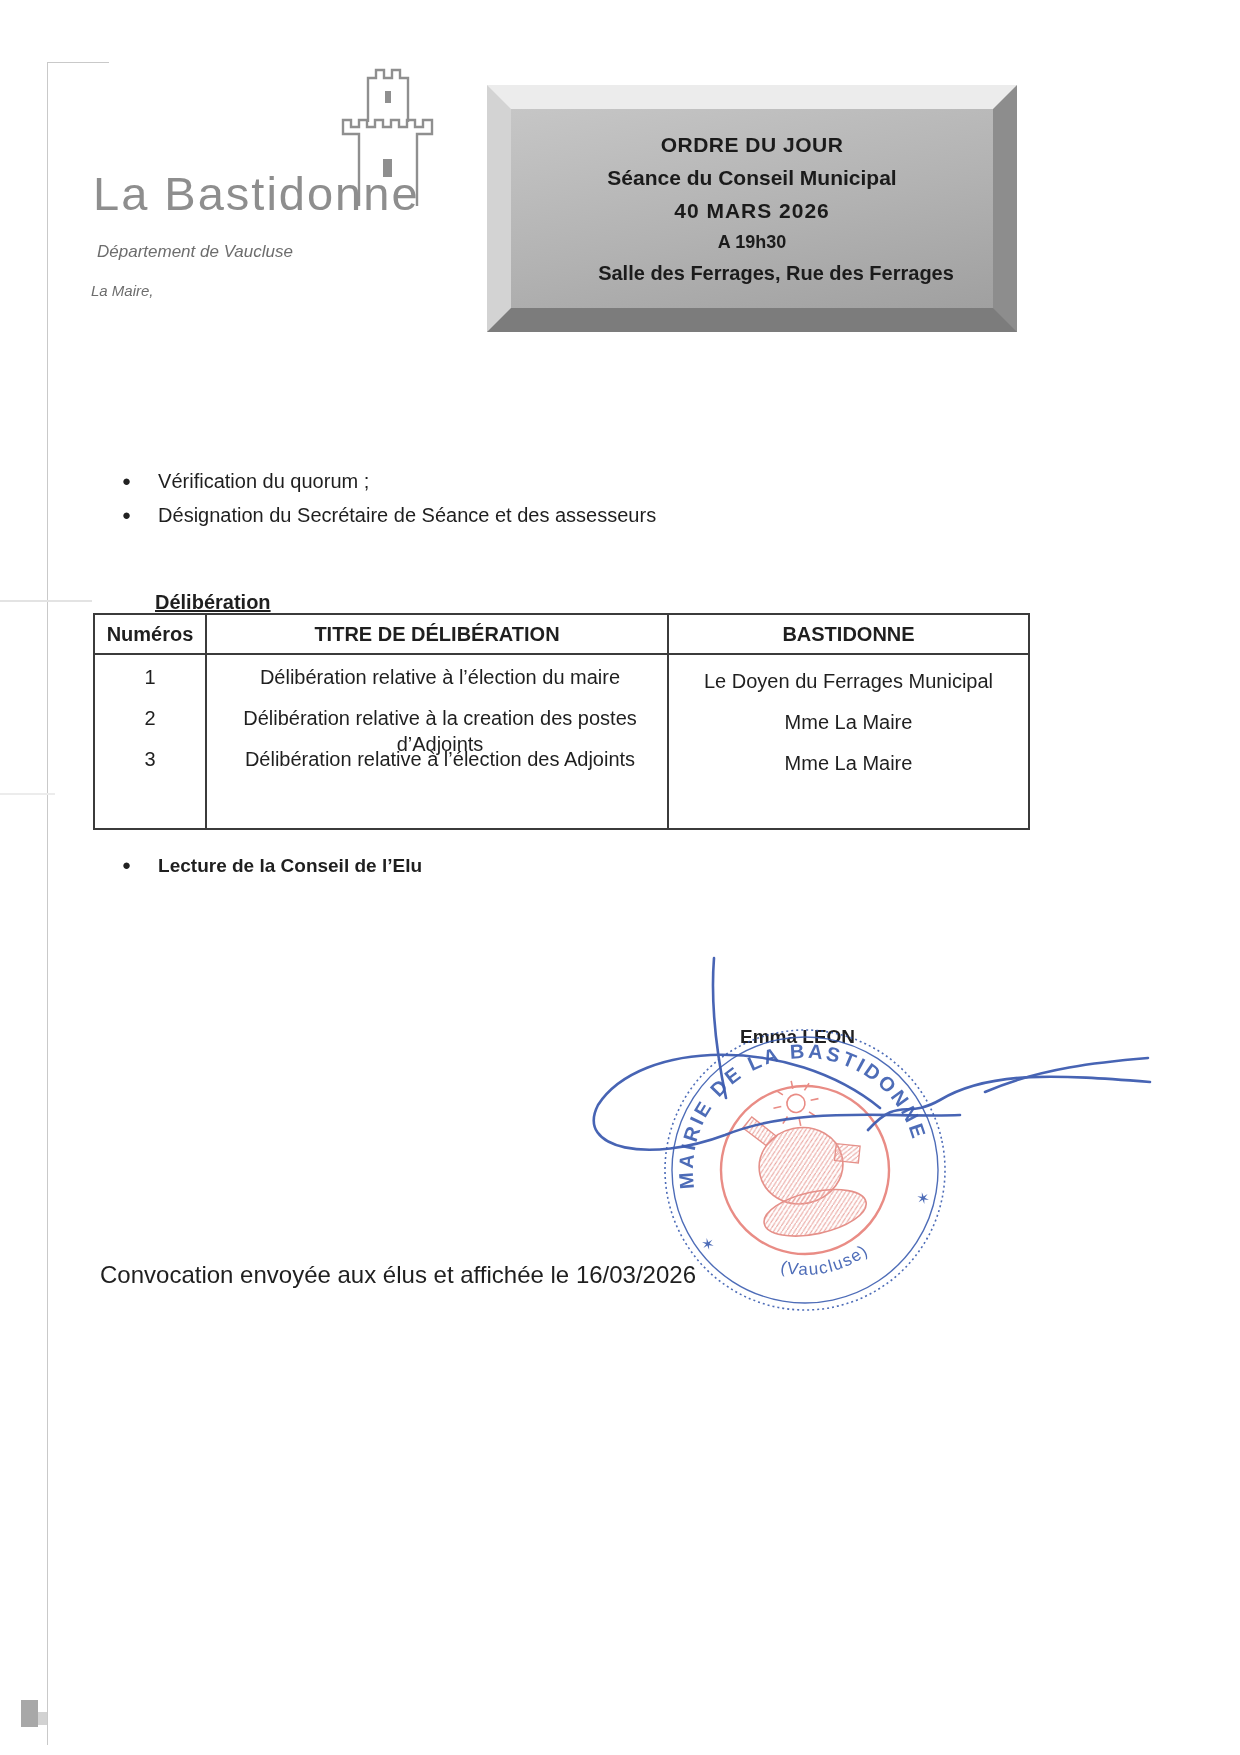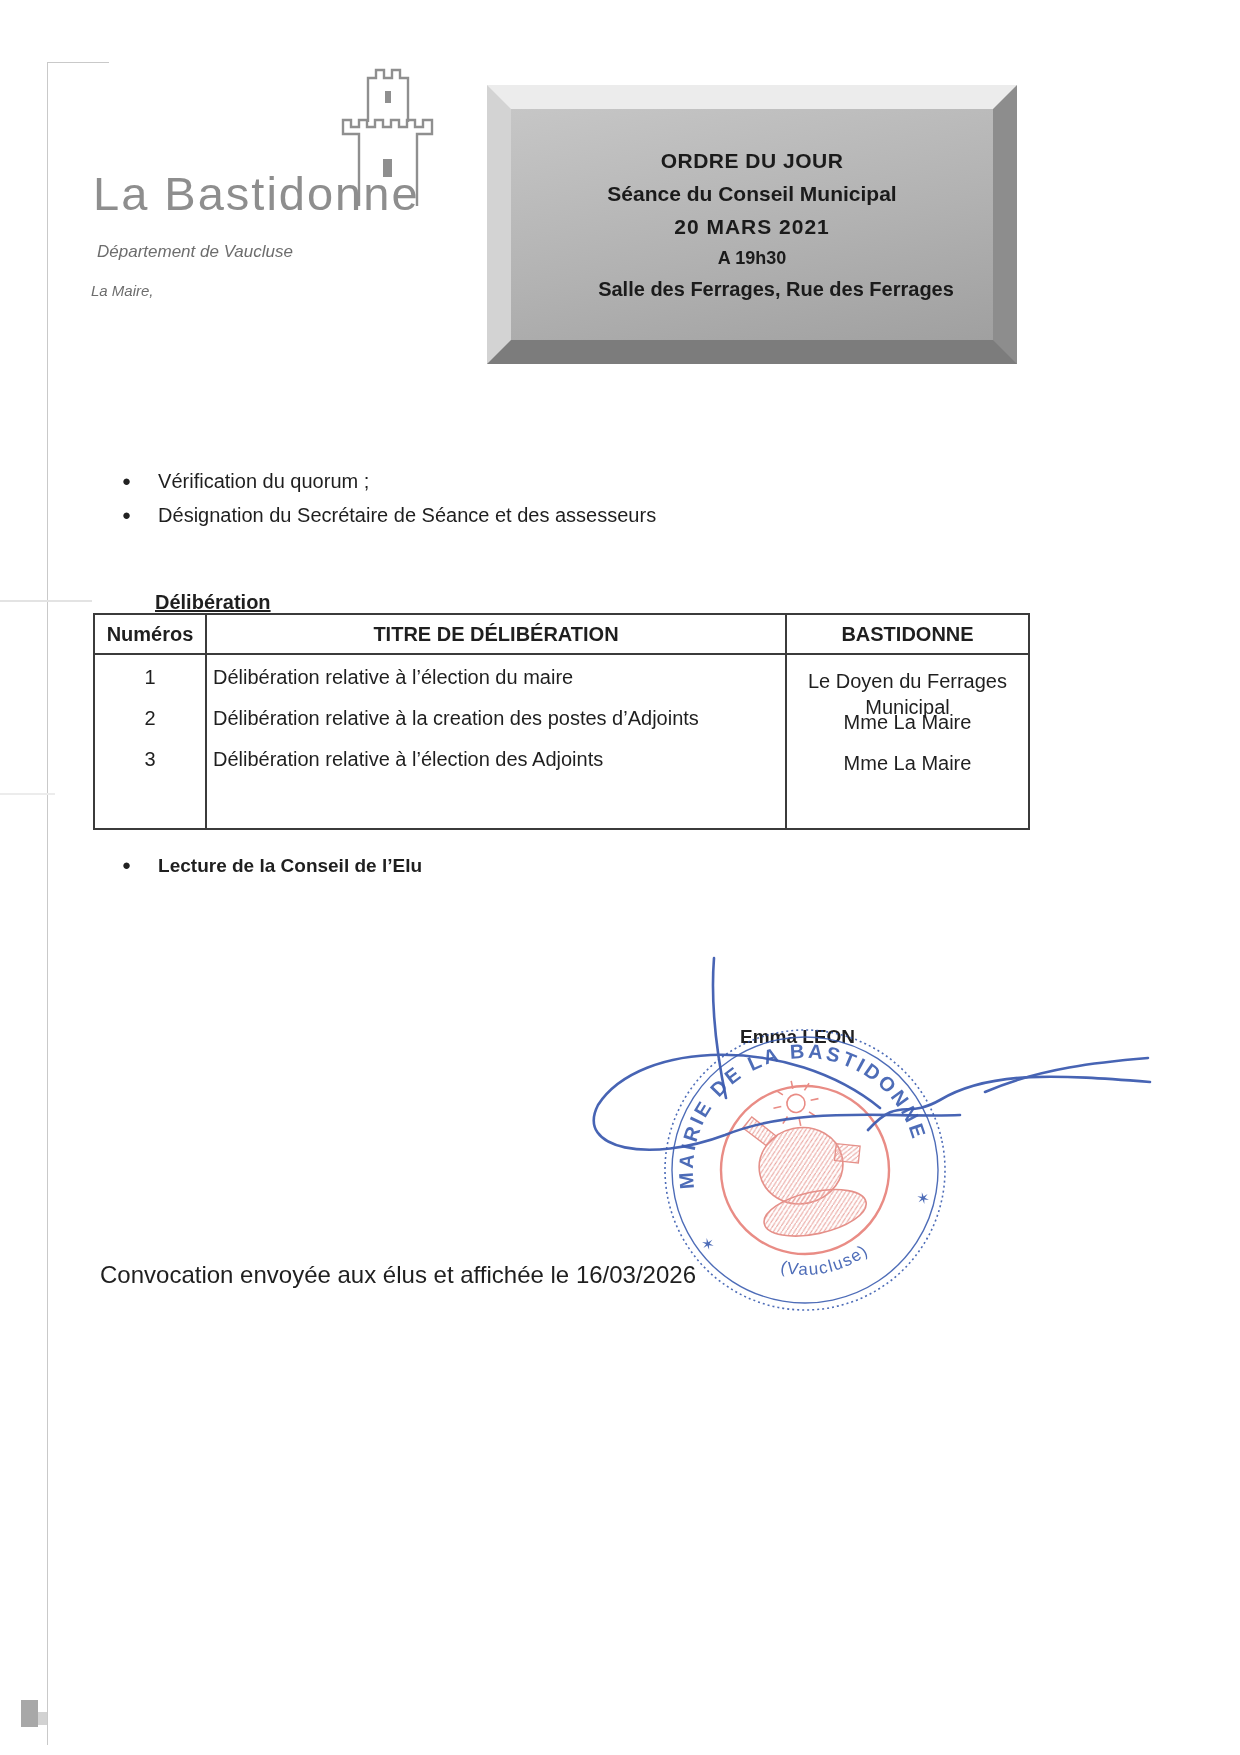--- a/index.html
+++ b/index.html
@@ -17,21 +17,21 @@
 
   
   .logo-text { position:absolute; left:93px; top:166px; font-size:47px; letter-spacing:2px;
                color:#8e8e8e; white-space:nowrap; }
   .castle { position:absolute; left:335px; top:64px; width:105px; height:142px; }
   .dept  { position:absolute; left:97px; top:242px; font-size:17px; font-style:italic; color:#6d6d6d; }
   .maire { position:absolute; left:91px; top:282px; font-size:15px; font-style:italic; color:#6d6d6d; }
 
   
   .plaque {
-    position:absolute; left:487px; top:85px; width:530px; height:279px; box-sizing:border-box;
+    position:absolute; left:487px; top:85px; width:530px; height:247px; box-sizing:border-box;
     border:24px solid; border-color:#ececec #8d8d8d #7c7c7c #d3d3d3;
     background:linear-gradient(168deg,#c6c6c6 0%, #b2b2b2 55%, #a0a0a0 100%);
     display:flex; flex-direction:column; align-items:center; justify-content:center;
     text-align:center; gap:9px;
   }
   .plaque div { font-weight:bold; color:#1b1b1b; white-space:nowrap; }
   .pl-1 { font-size:21px; letter-spacing:.5px; }
   .pl-2 { font-size:21px; }
   .pl-3 { font-size:21px; letter-spacing:1px; }
   .pl-4 { font-size:18px; }
@@ -45,21 +45,21 @@
   .dot { font-size:15px; position:relative; top:-2px; color:#222; }
 
   
   .delib-heading { position:absolute; left:155px; top:591px; font-size:20px; font-weight:bold;
                    text-decoration:underline; }
   .dtable { position:absolute; left:93px; top:613px; width:937px; box-sizing:border-box;
             border:2px solid #3b3b3b; }
   .thead { display:flex; border-bottom:2px solid #3b3b3b; height:38px; }
   .th { font-weight:bold; font-size:20px; display:flex; align-items:center; justify-content:center; }
   .w-num { width:112px; box-sizing:border-box; }
-  .w-title { width:580px; box-sizing:border-box; }
+  .w-title { width:462px; box-sizing:border-box;text-align:center; }
   .w-rap { flex:1; box-sizing:border-box; }
   .bdr { border-right:2px solid #3b3b3b; }
   .tbody { display:flex; height:173px; }
   .tbody .colgroup { padding-top:9px; display:flex; flex-direction:column; }
   .cell { height:41px; font-size:20px; line-height:26px; }
   .c-num { text-align:center; }
   .c-title { padding-left:6px; }
   .c-title.indent { }
   .c-rap { text-align:center; padding-top:4px; height:37px; }
 
@@ -88,21 +88,21 @@
       <rect x="48" y="95" width="9" height="18" fill="#8f8f8f" stroke="none"></rect>
     </g>
   </svg>
   <div class="logo-text">La Bastidonne</div>
   <div class="dept">Département de Vaucluse</div>
   <div class="maire">La Maire,</div>
 
   <div class="plaque">
     <div class="pl-1">ORDRE DU JOUR</div>
     <div class="pl-2">Séance du Conseil Municipal</div>
-    <div class="pl-3">20 MARS 2021</div>
+    <div class="pl-3">40 MARS 2026</div>
     <div class="pl-4">A 19h30</div>
     <div class="pl-5">Salle des Ferrages, Rue des Ferrages</div>
   </div>
 
   <div class="bullet-row b1">
     <span class="dot">●</span>
     <span>Vérification du quorum ;</span>
   </div>
   <div class="bullet-row b2">
     <span class="dot">●</span>

